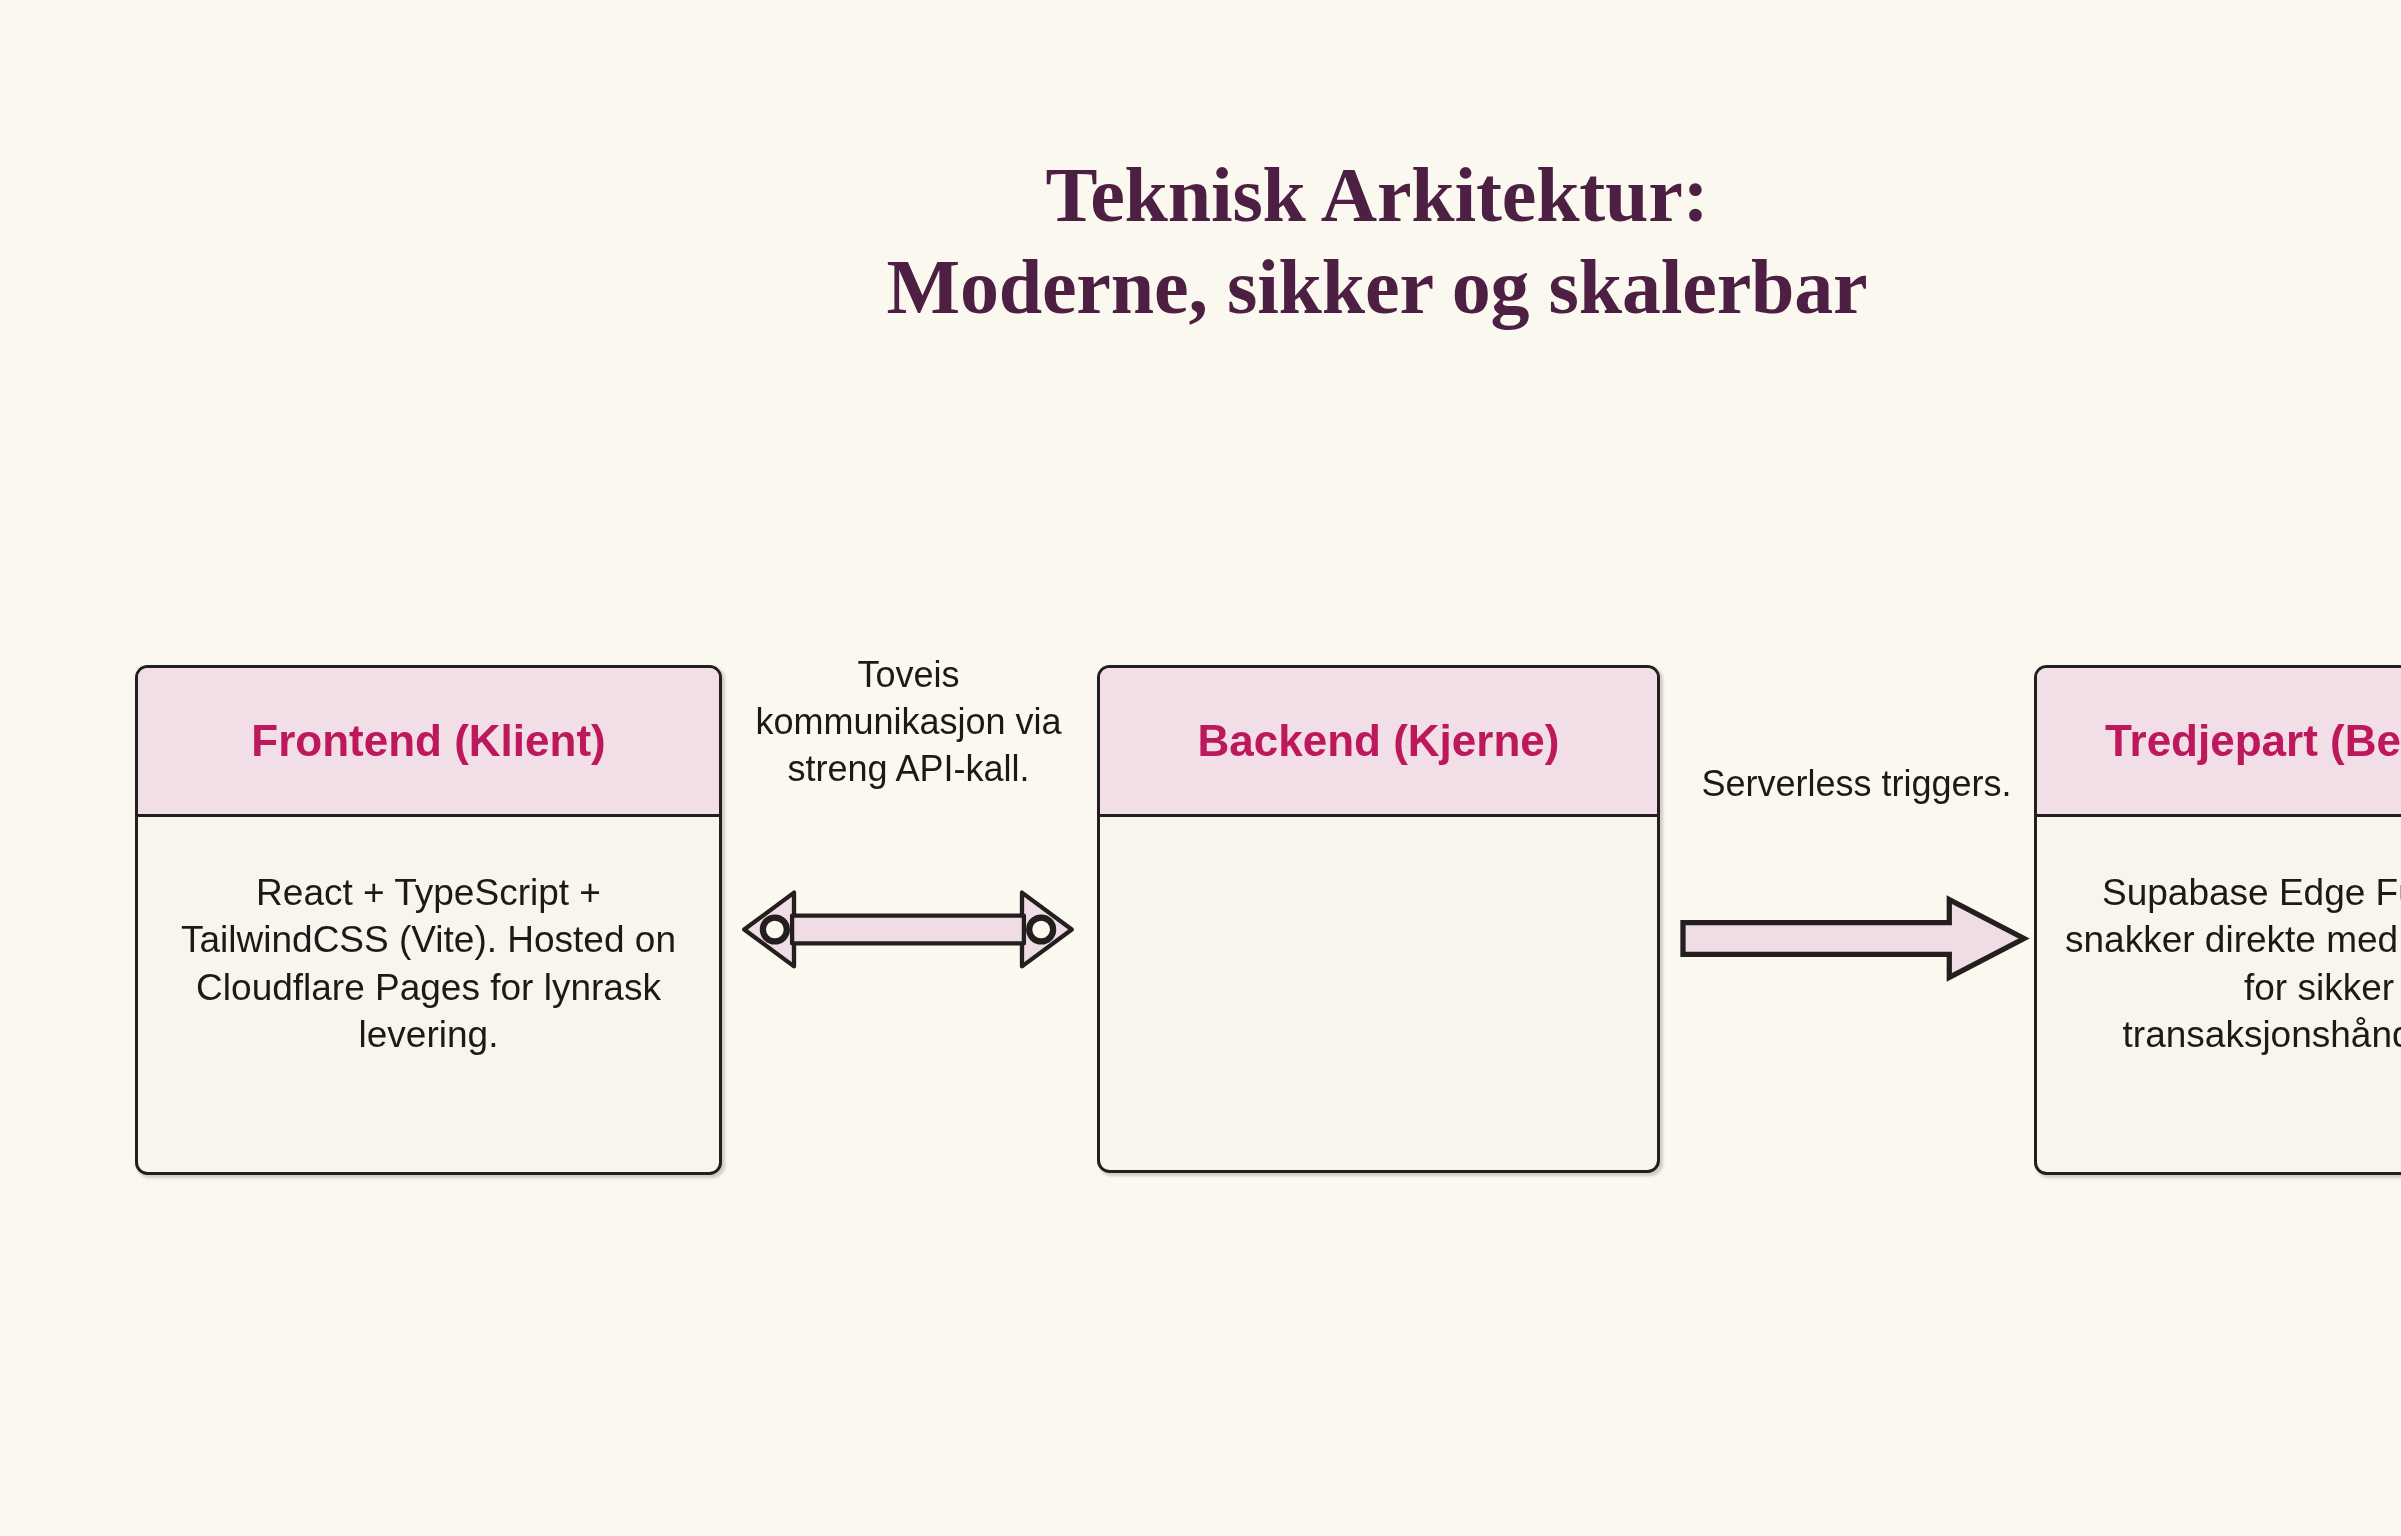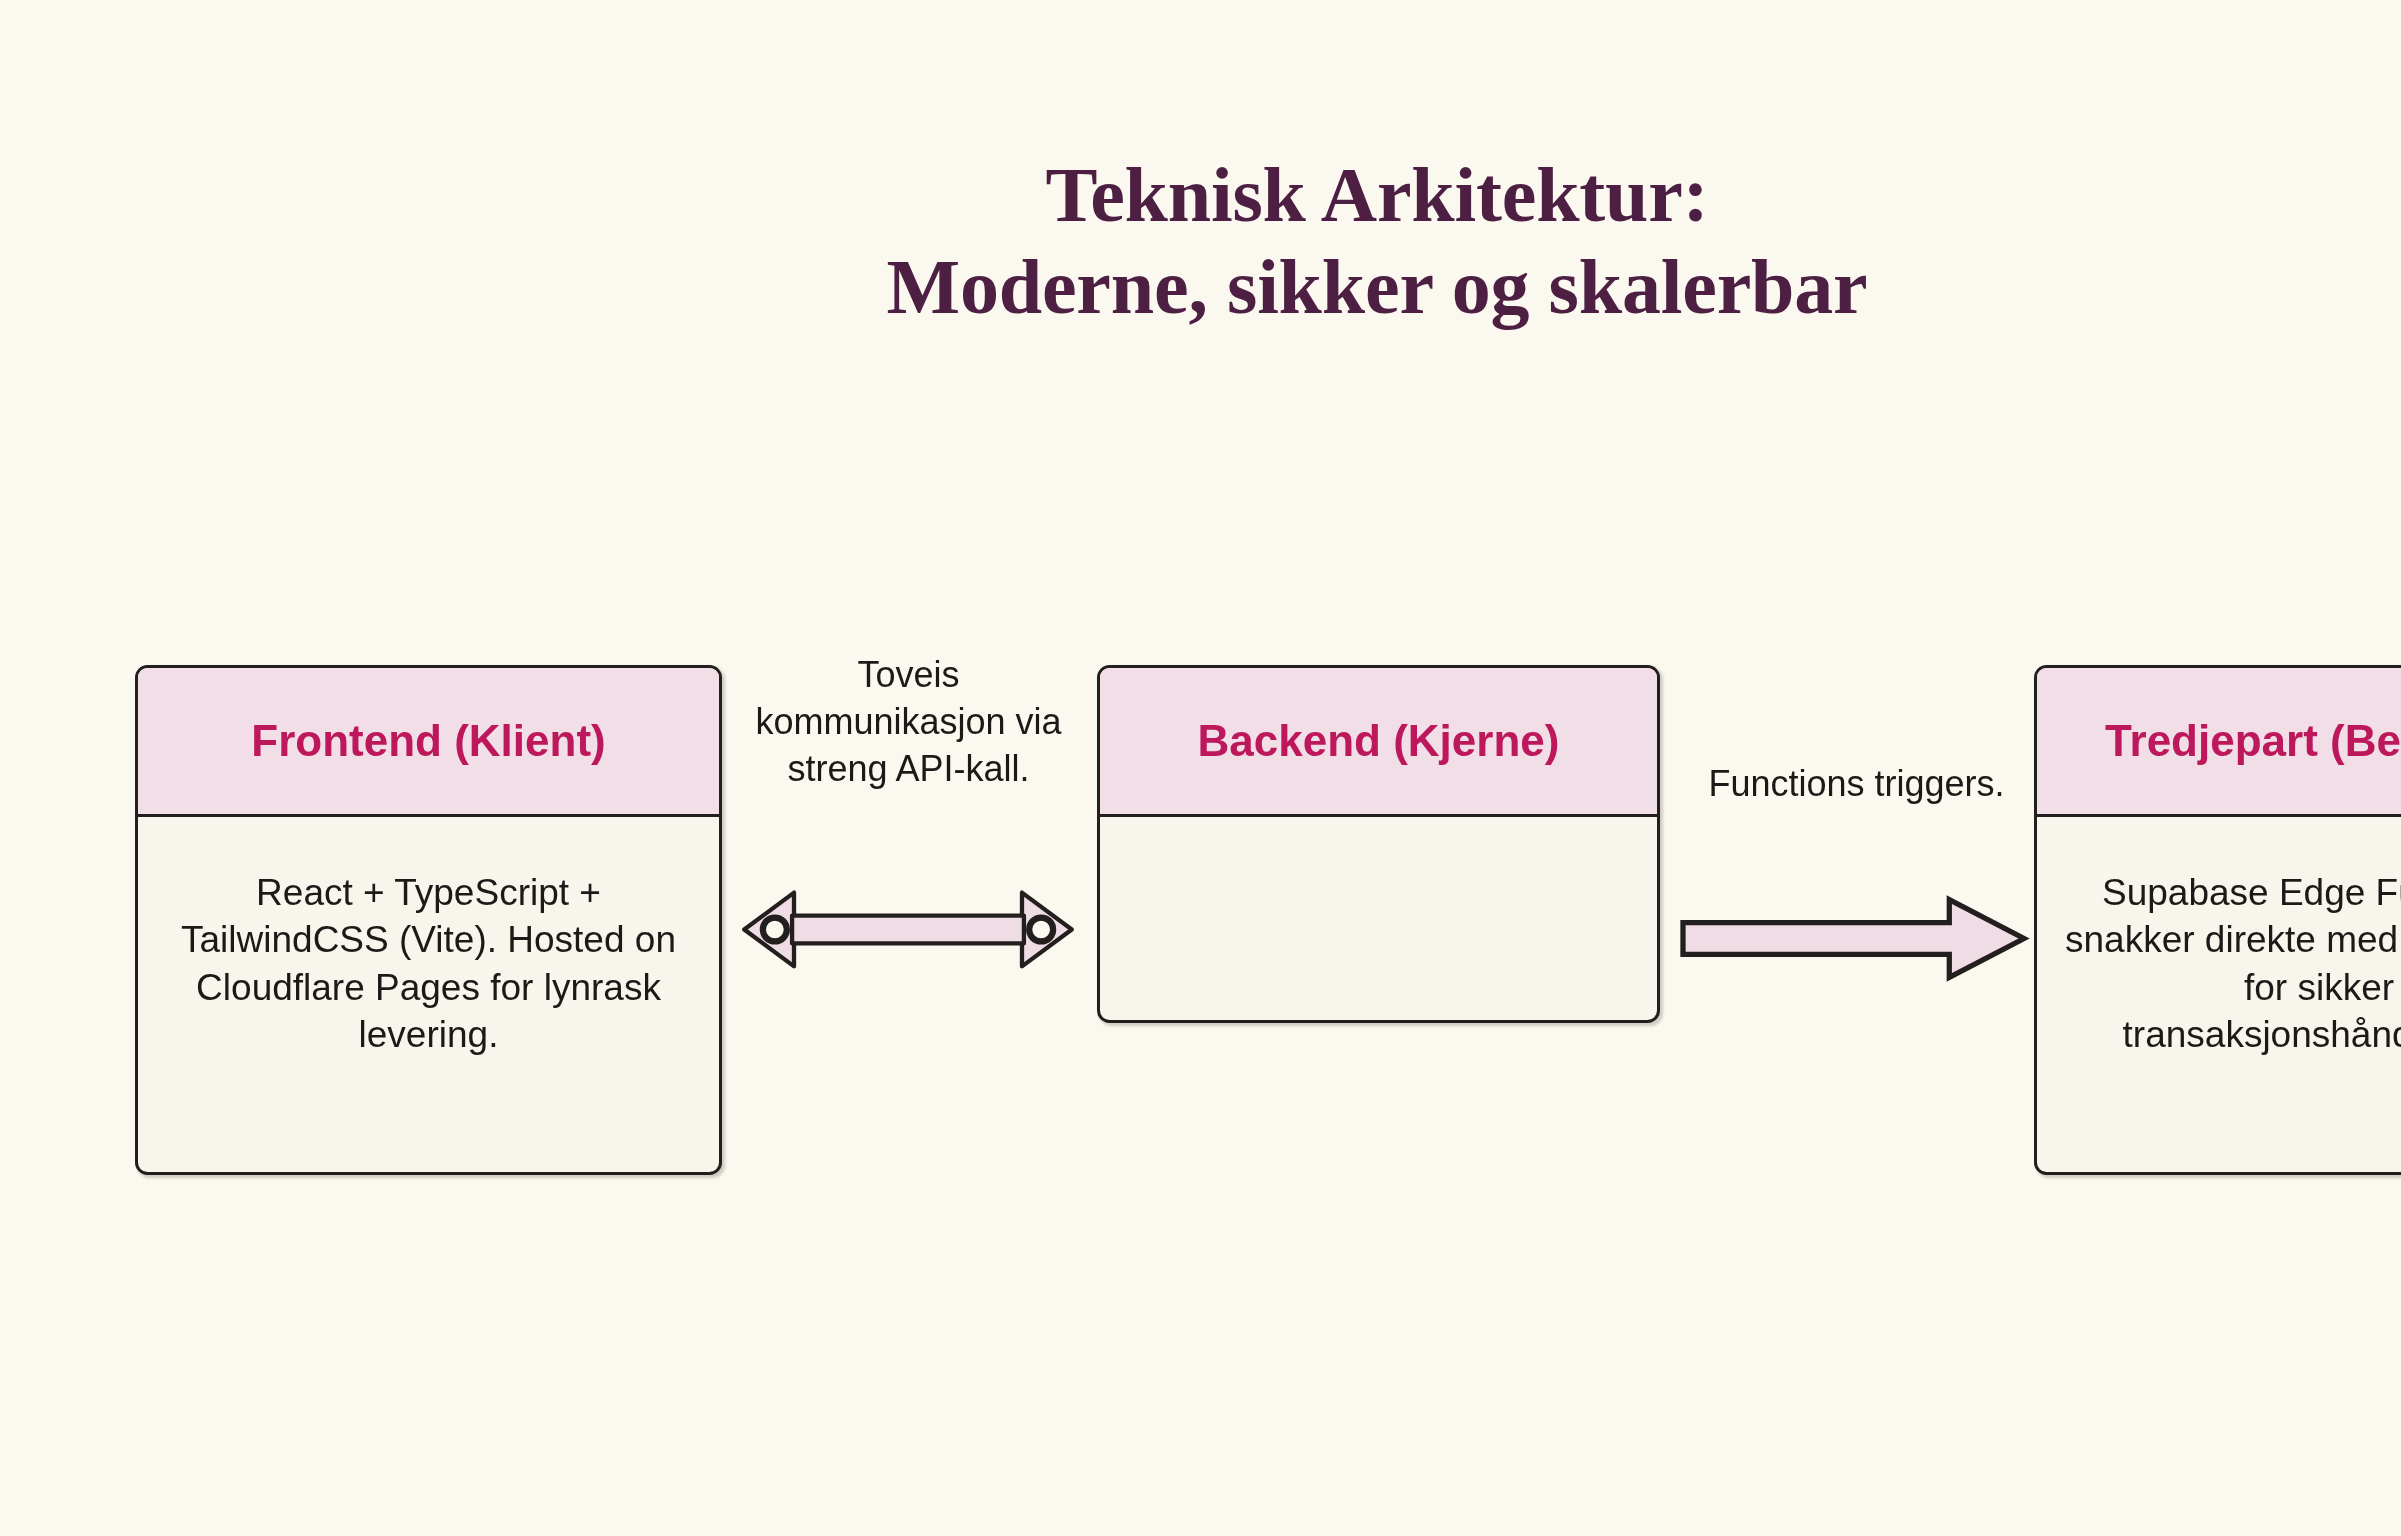--- a/index.html
+++ b/index.html
@@ -81,21 +81,21 @@
   .node-body-text {
     font-family: "Liberation Sans", sans-serif;
     font-size: 37px;
     color: #1c1a18;
     text-align: center;
     line-height: 1.28;
     margin-top: 24px;
   }
 
   #node-frontend   { left: 135px;  top: 665px; width: 587px; height: 510px; }
-  #node-backend    { left: 1097px; top: 665px; width: 563px; height: 358px; }
+  #node-backend    { left: 1097px; top: 665px; width: 563px; height: 508px; }
   #node-thirdparty { left: 2034px; top: 665px; width: 570px; height: 510px; }
 
   
   .edge-label {
     position: absolute;
     font-family: "Liberation Sans", sans-serif;
     font-size: 36px;
     color: #1c1a18;
     text-align: center;
     line-height: 1.30;
@@ -137,21 +137,21 @@
     <div class="node-header">
       <div class="node-header-text">Tredjepart (Betaling)</div>
     </div>
     <div class="node-body">
       <div class="node-body-text">Supabase Edge Functions snakker direkte med Stripe API for sikker transaksjonshåndtering.</div>
     </div>
   </div>
 
   <div class="edge-label" id="edge-label-1">Toveis kommunikasjon via streng API-kall.</div>
 
-  <div class="edge-label" id="edge-label-2">Functions triggers.</div>
+  <div class="edge-label" id="edge-label-2">Serverless triggers.</div>
 
   <svg class="arrow-svg" id="arrow-bidir" viewBox="0 0 720 190">
     <g fill="#f0dce5" stroke="#231f1e" stroke-width="9" stroke-linejoin="round">
 
       <path d="M 122 18 L 122 172 L 18 95 Z"></path>
 
       <path d="M 598 18 L 598 172 L 702 95 Z"></path>
 
       <rect x="118" y="66" width="484" height="58"></rect>
     </g>

